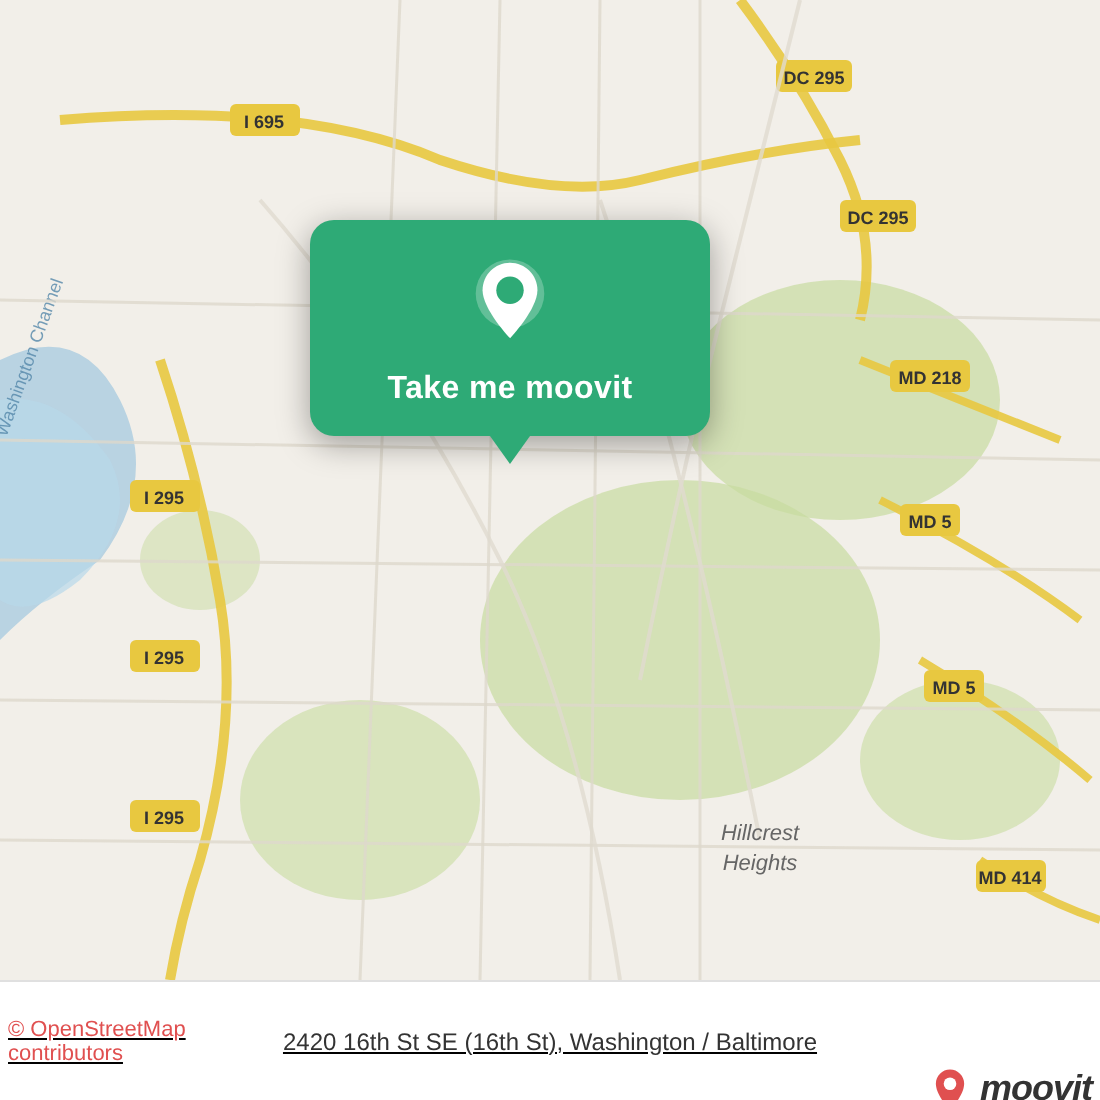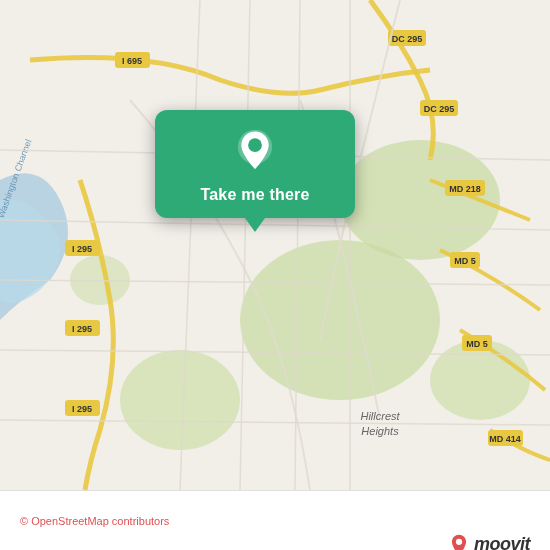--- a/index.html
+++ b/index.html
@@ -68,23 +68,24 @@
       letter-spacing: 0.2px;
     }
 
     
     #bottom-bar {
       width: 550px;
       height: 60px;
       background: #ffffff;
       display: flex;
       align-items: center;
-      padding: 0 20px;
+      padding: 0 4px;
       border-top: 1px solid #e0e0e0;
       position: relative;
+      text-decoration: underline;
     }
 
     #copyright {
       color: #e05050;
       font-size: 11px;
       flex: 1;
     }
 
     #address-text {
       color: #333;
@@ -189,26 +190,27 @@
     <text x="380" y="420" text-anchor="middle" font-size="11" fill="#666" font-style="italic">Hillcrest</text>
     <text x="380" y="435" text-anchor="middle" font-size="11" fill="#666" font-style="italic">Heights</text>
   </svg>
 
   <div id="popup-card">
     <svg id="pin-icon" viewBox="0 0 48 56" xmlns="http://www.w3.org/2000/svg">
       <circle cx="24" cy="22" r="20" fill="white" opacity="0.25"></circle>
       <path d="M24 4C15.16 4 8 11.16 8 20C8 31.2 24 48 24 48C24 48 40 31.2 40 20C40 11.16 32.84 4 24 4Z" fill="white"></path>
       <circle cx="24" cy="20" r="8" fill="#2eaa76"></circle>
     </svg>
-    <span id="popup-label">Take me there</span>
+    <span id="popup-label">Take me moovit</span>
   </div>
 </div>
 
 <div id="bottom-bar">
   <span id="copyright">© OpenStreetMap contributors</span>
+  <span id="address-text">2420 16th St SE (16th St), Washington / Baltimore</span>
   <div id="moovit-logo">
     <svg id="moovit-pin" viewBox="0 0 22 28" xmlns="http://www.w3.org/2000/svg">
       <path d="M11 1C6.03 1 2 5.03 2 10C2 17.25 11 27 11 27C11 27 20 17.25 20 10C20 5.03 15.97 1 11 1Z" fill="#e05050"></path>
       <circle cx="11" cy="10" r="4" fill="white"></circle>
     </svg>
     <span id="moovit-text">moovit</span>
   </div>
 </div>
 
 </body></html>

